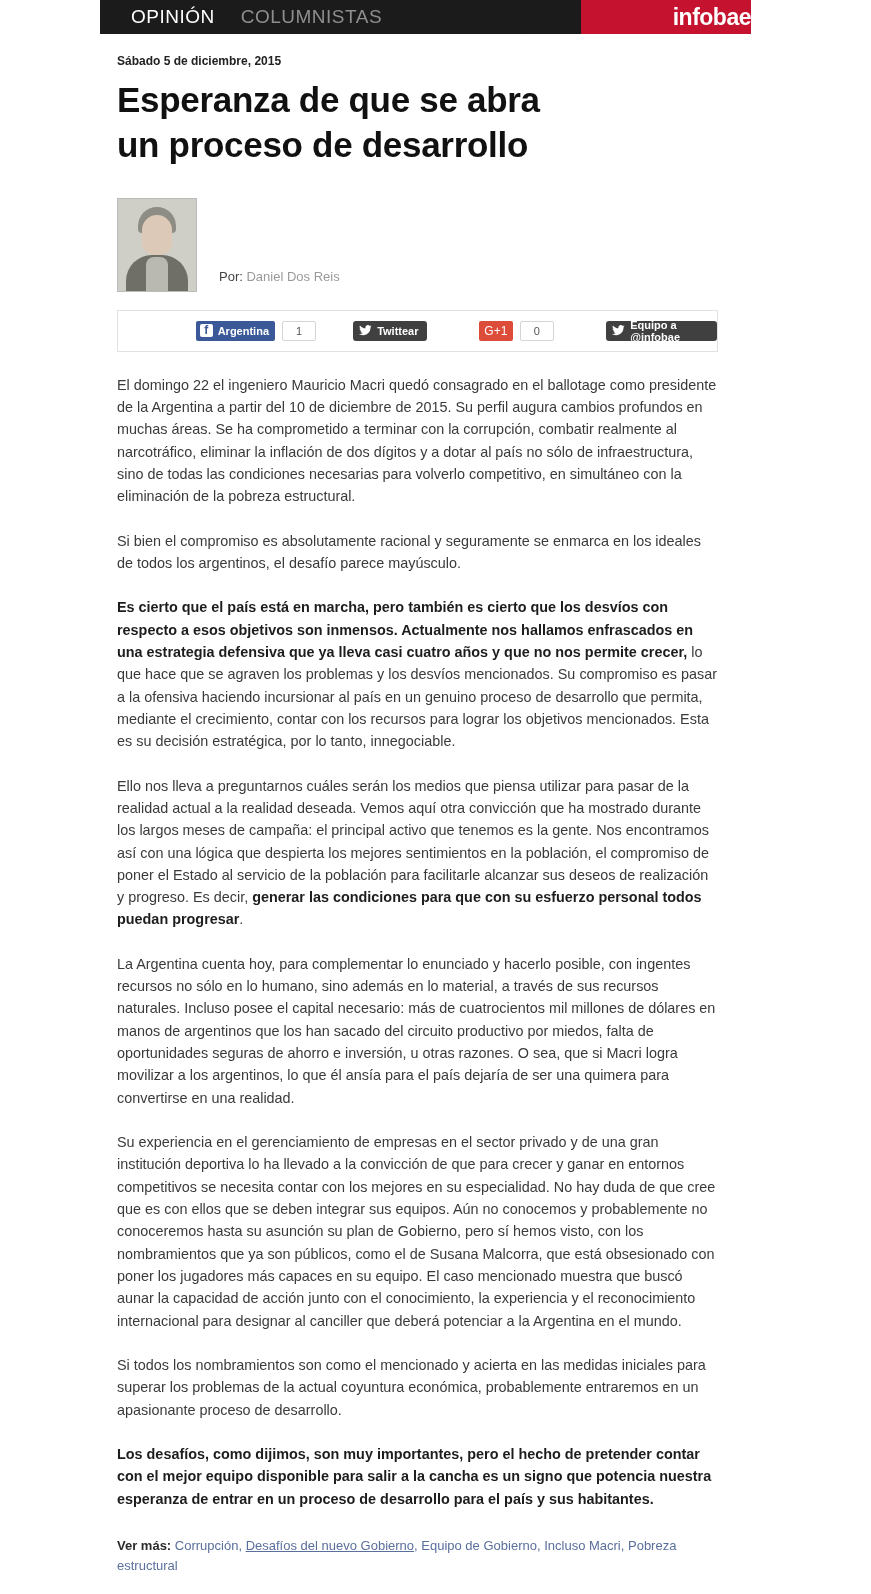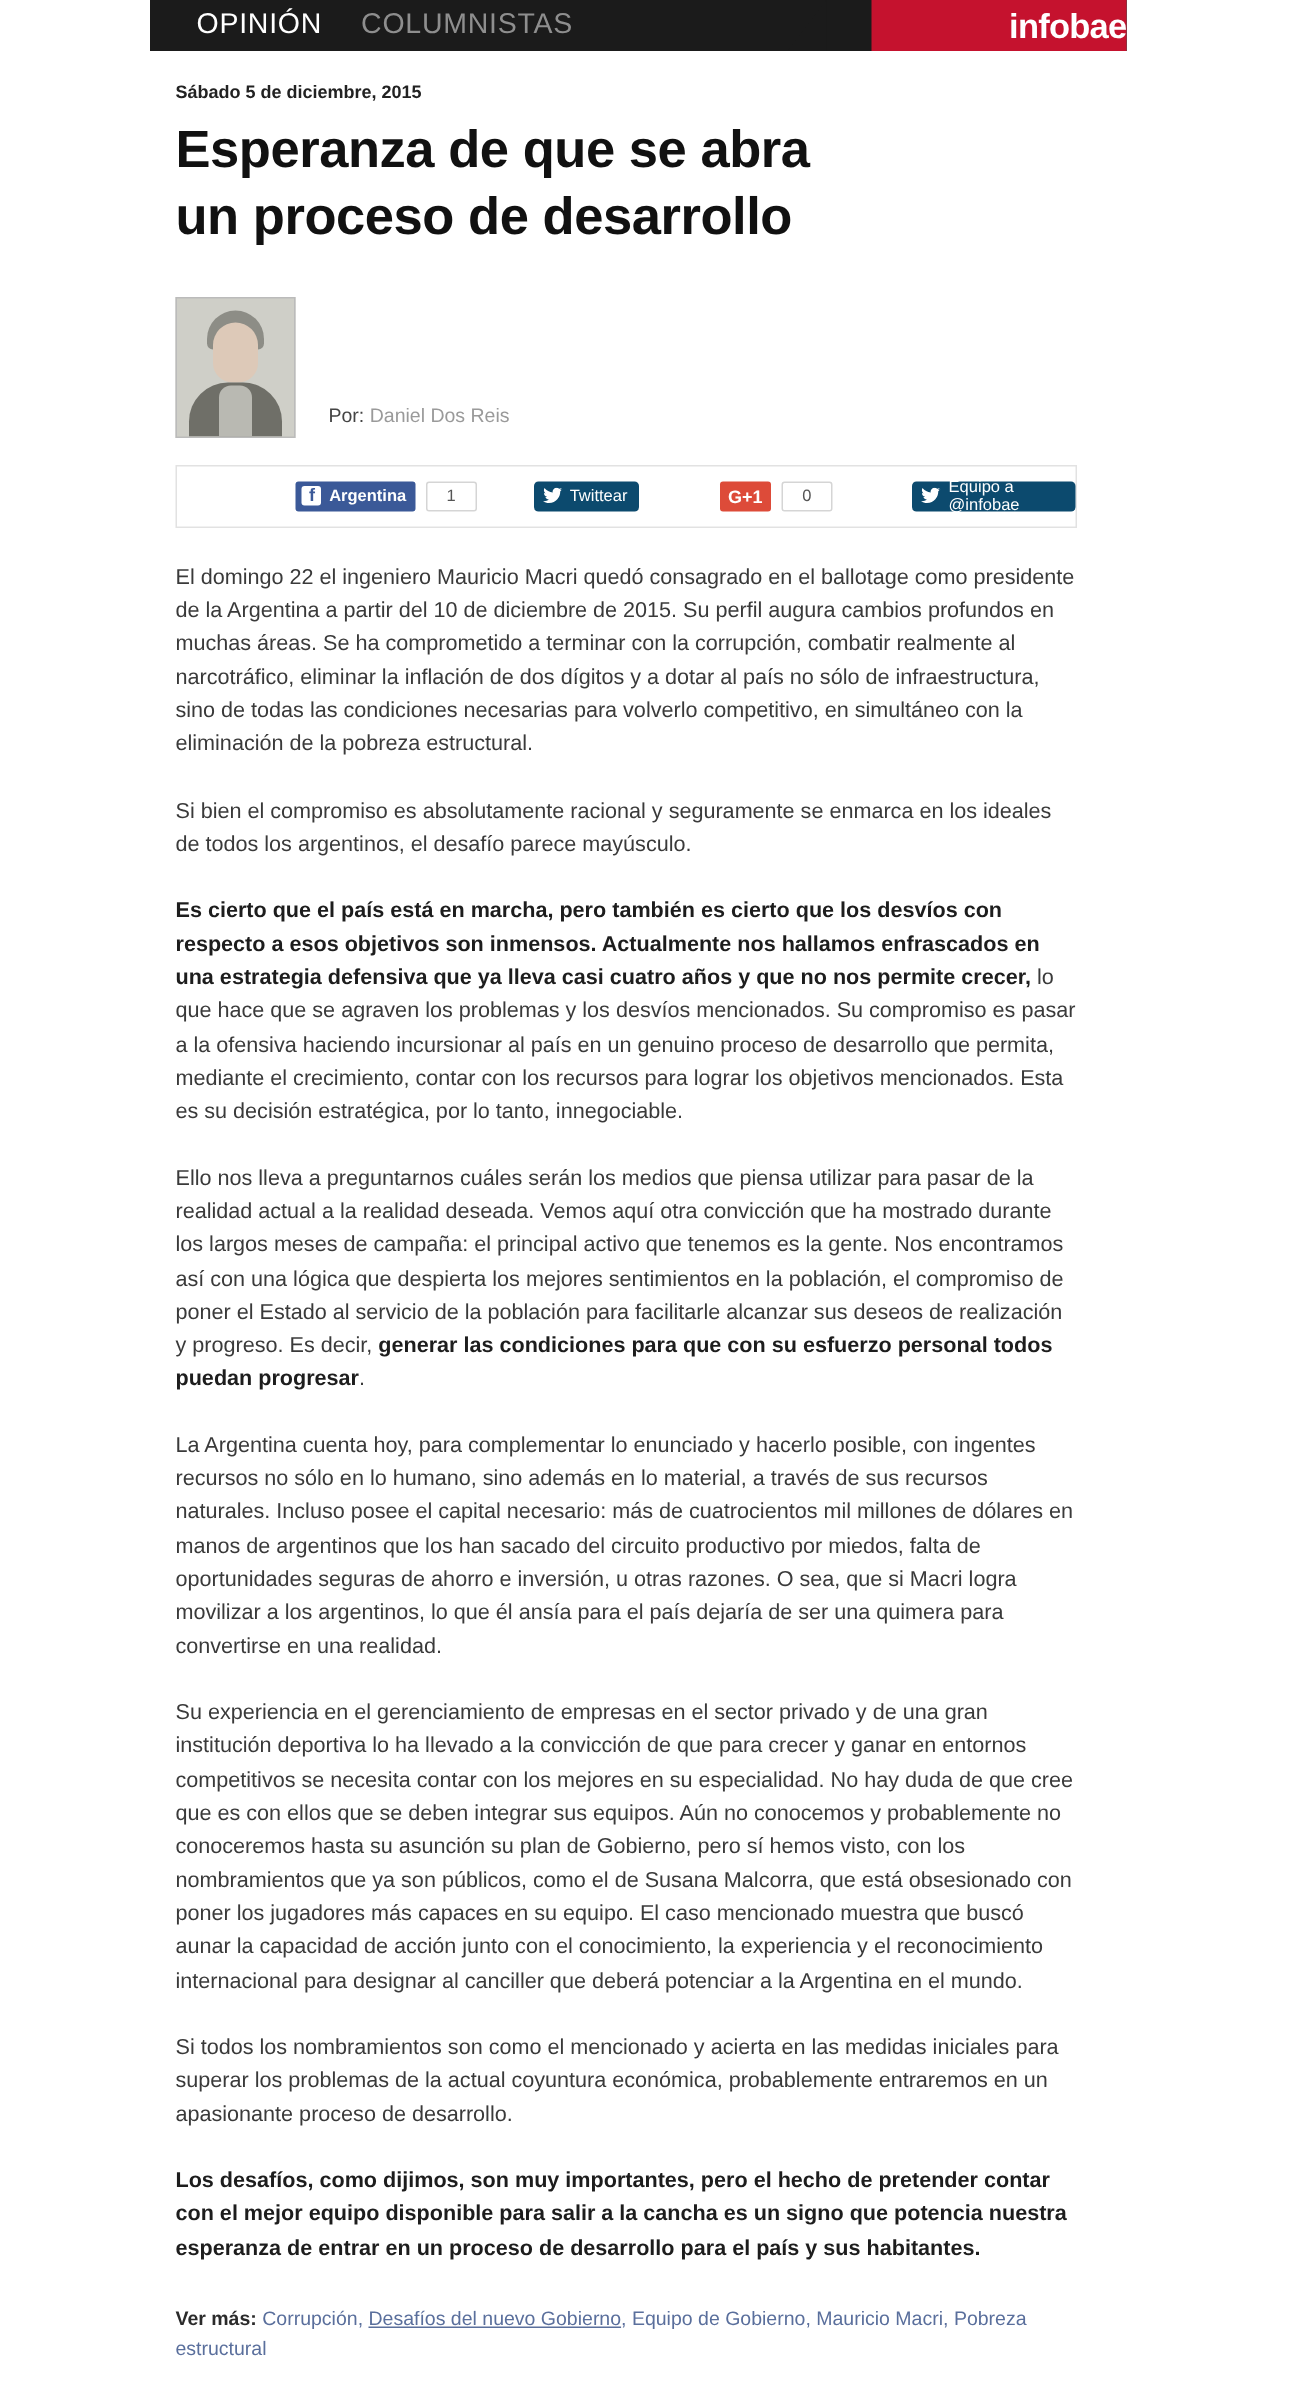--- a/index.html
+++ b/index.html
@@ -190,44 +190,44 @@
     color: #555555;
     display: flex;
     align-items: center;
     justify-content: center;
     margin-left: 7px;
     border-radius: 2px;
   }
   .tw-btn {
     display: flex;
     align-items: center;
-    background: #0c4a6e;
+    background: #404040;
     height: 20px;
     padding: 0 8px 0 6px;
     color: #ffffff;
     font-size: 11px;
-    font-weight: normal;
+    font-weight: bold;
     border-radius: 3px;
   }
   .tw-bird {
     display:inline-block;
     width: 13px; height: 11px;
     margin-right: 5px;
     position: relative;
   }
   .gp-btn {
     display: flex;
     align-items: center;
     justify-content: center;
     background: #dd4b39;
     height: 20px;
     width: 34px;
     color: #ffffff;
     font-size: 12px;
-    font-weight: bold;
+    font-weight: normal;
     border-radius: 2px;
   }
   .sp1 { width: 92px; }
   .sp2 { width: 44px; }
   .sp3 { width: 62px; }
 
   
   .body-text {
     padding: 0 25px 0 25px;
     margin-top: 22px;
@@ -344,16 +344,16 @@
     <p><b>Es cierto que el país está en marcha, pero también es cierto que los desvíos con respecto a esos objetivos son inmensos. Actualmente nos hallamos enfrascados en una estrategia defensiva que ya lleva casi cuatro años y que no nos permite crecer,</b><span> lo que hace que se agraven los problemas y los desvíos mencionados. Su compromiso es pasar a la ofensiva haciendo incursionar al país en un genuino proceso de desarrollo que permita, mediante el crecimiento, contar con los recursos para lograr los objetivos mencionados. Esta es su decisión estratégica, por lo tanto, innegociable.</span></p>
     <p><span>Ello nos lleva a preguntarnos cuáles serán los medios que piensa utilizar para pasar de la realidad actual a la realidad deseada. Vemos aquí otra convicción que ha mostrado durante los largos meses de campaña: el principal activo que tenemos es la gente. Nos encontramos así con una lógica que despierta los mejores sentimientos en la población, el compromiso de poner el Estado al servicio de la población para facilitarle alcanzar sus deseos de realización y progreso. Es decir, </span><b>generar las condiciones para que con su esfuerzo personal todos puedan progresar</b><span>.</span></p>
     <p>La Argentina cuenta hoy, para complementar lo enunciado y hacerlo posible, con ingentes recursos no sólo en lo humano, sino además en lo material, a través de sus recursos naturales. Incluso posee el capital necesario: más de cuatrocientos mil millones de dólares en manos de argentinos que los han sacado del circuito productivo por miedos, falta de oportunidades seguras de ahorro e inversión, u otras razones. O sea, que si Macri logra movilizar a los argentinos, lo que él ansía para el país dejaría de ser una quimera para convertirse en una realidad.</p>
     <p>Su experiencia en el gerenciamiento de empresas en el sector privado y de una gran institución deportiva lo ha llevado a la convicción de que para crecer y ganar en entornos competitivos se necesita contar con los mejores en su especialidad. No hay duda de que cree que es con ellos que se deben integrar sus equipos. Aún no conocemos y probablemente no conoceremos hasta su asunción su plan de Gobierno, pero sí hemos visto, con los nombramientos que ya son públicos, como el de Susana Malcorra, que está obsesionado con poner los jugadores más capaces en su equipo. El caso mencionado muestra que buscó aunar la capacidad de acción junto con el conocimiento, la experiencia y el reconocimiento internacional para designar al canciller que deberá potenciar a la Argentina en el mundo.</p>
     <p>Si todos los nombramientos son como el mencionado y acierta en las medidas iniciales para superar los problemas de la actual coyuntura económica, probablemente entraremos en un apasionante proceso de desarrollo.</p>
     <p><b>Los desafíos, como dijimos, son muy importantes, pero el hecho de pretender contar con el mejor equipo disponible para salir a la cancha es un signo que potencia nuestra esperanza de entrar en un proceso de desarrollo para el país y sus habitantes.</b></p>
   </div>
 
   <div class="tags">
     <span class="vermas">Ver más:</span>
-    <a>Corrupción</a><span class="sep">, </span><a class="underlined">Desafíos del nuevo Gobierno</a><span class="sep">, </span><a>Equipo de Gobierno</a><span class="sep">, </span><a>Mauricio Macri</a><span class="sep">, </span><a>Pobreza estructural</a>
+    <a>Corrupción</a><span class="sep">, </span><a class="underlined">Desafíos del nuevo Gobierno</a><span class="sep">, </span><a>Equipo de Gobierno</a><span class="sep">, </span><a>Incluso Macri</a><span class="sep">, </span><a>Pobreza estructural</a>
   </div>
 
 </div>
 
 </body></html>

